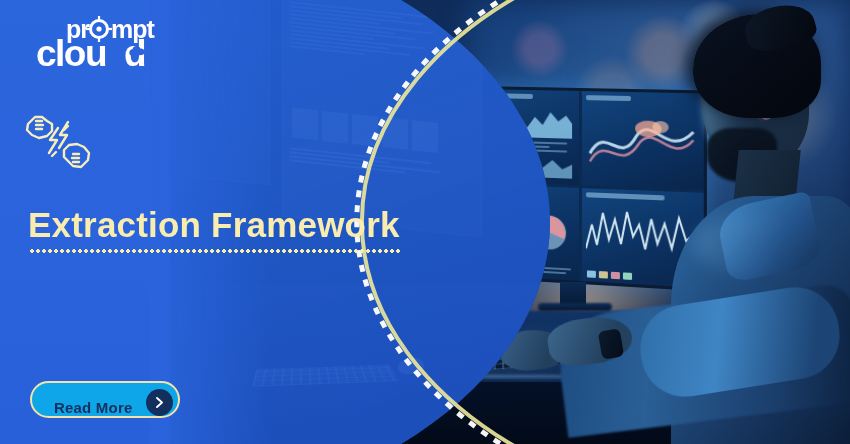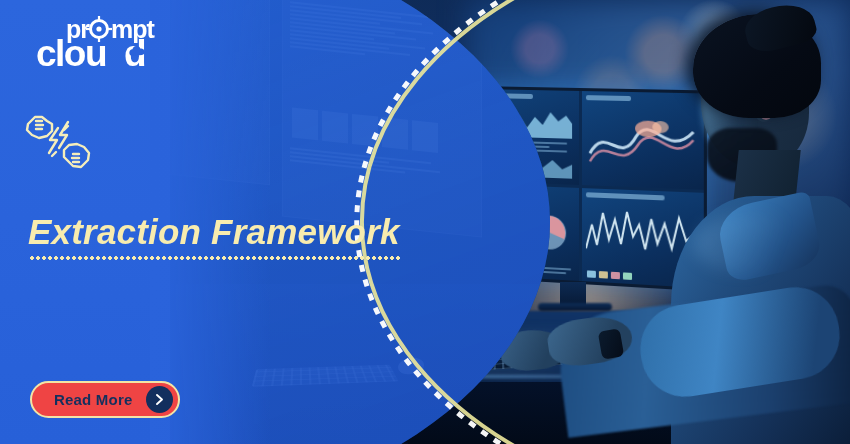--- a/index.html
+++ b/index.html
@@ -254,32 +254,32 @@
 
   .hand-icon{position:absolute;left:22px;top:108px;width:72px;height:66px;}
 
   .headline{position:absolute;left:28px;top:180px;width:420px;}
   .hl-line{
     position:relative;display:inline-block;
     font-size:35px;line-height:44px;font-weight:bold;letter-spacing:.2px;
     color:#f8ecae;
     padding-bottom:7px;white-space:nowrap;
   }
-  .hl-line.second{margin-top:12px;font-style:italic;}
+  .hl-line.second{margin-top:5px;}
   .hl-line:after{
     content:"";position:absolute;left:1px;right:0;bottom:1px;height:4px;
     background-image:radial-gradient(circle, #f8ecae 0 45%, rgba(0,0,0,0) 55%);
     background-size:6px 4px;background-repeat:repeat-x;
   }
 
   .cta{
     position:absolute;left:30px;top:381px;
-    display:inline-flex;align-items:center;gap:13px;
+    display:inline-flex;align-items:flex-end;gap:13px;
     height:37px;padding:0 5px 0 22px;
-    background:#ef4444;border:2px solid #f2e4a6;border-radius:22px;
+    background:#0ea5e9;border:2px solid #f2e4a6;border-radius:22px;
     cursor:pointer;
   }
   .cta-label{
     font-size:15px;font-weight:bold;color:#13305e;letter-spacing:.2px;
   }
   .cta-arrow{
     width:27px;height:27px;border-radius:50%;
     background:#122f5e;display:flex;align-items:center;justify-content:center;
   }
   .cta-arrow svg{display:block;}

